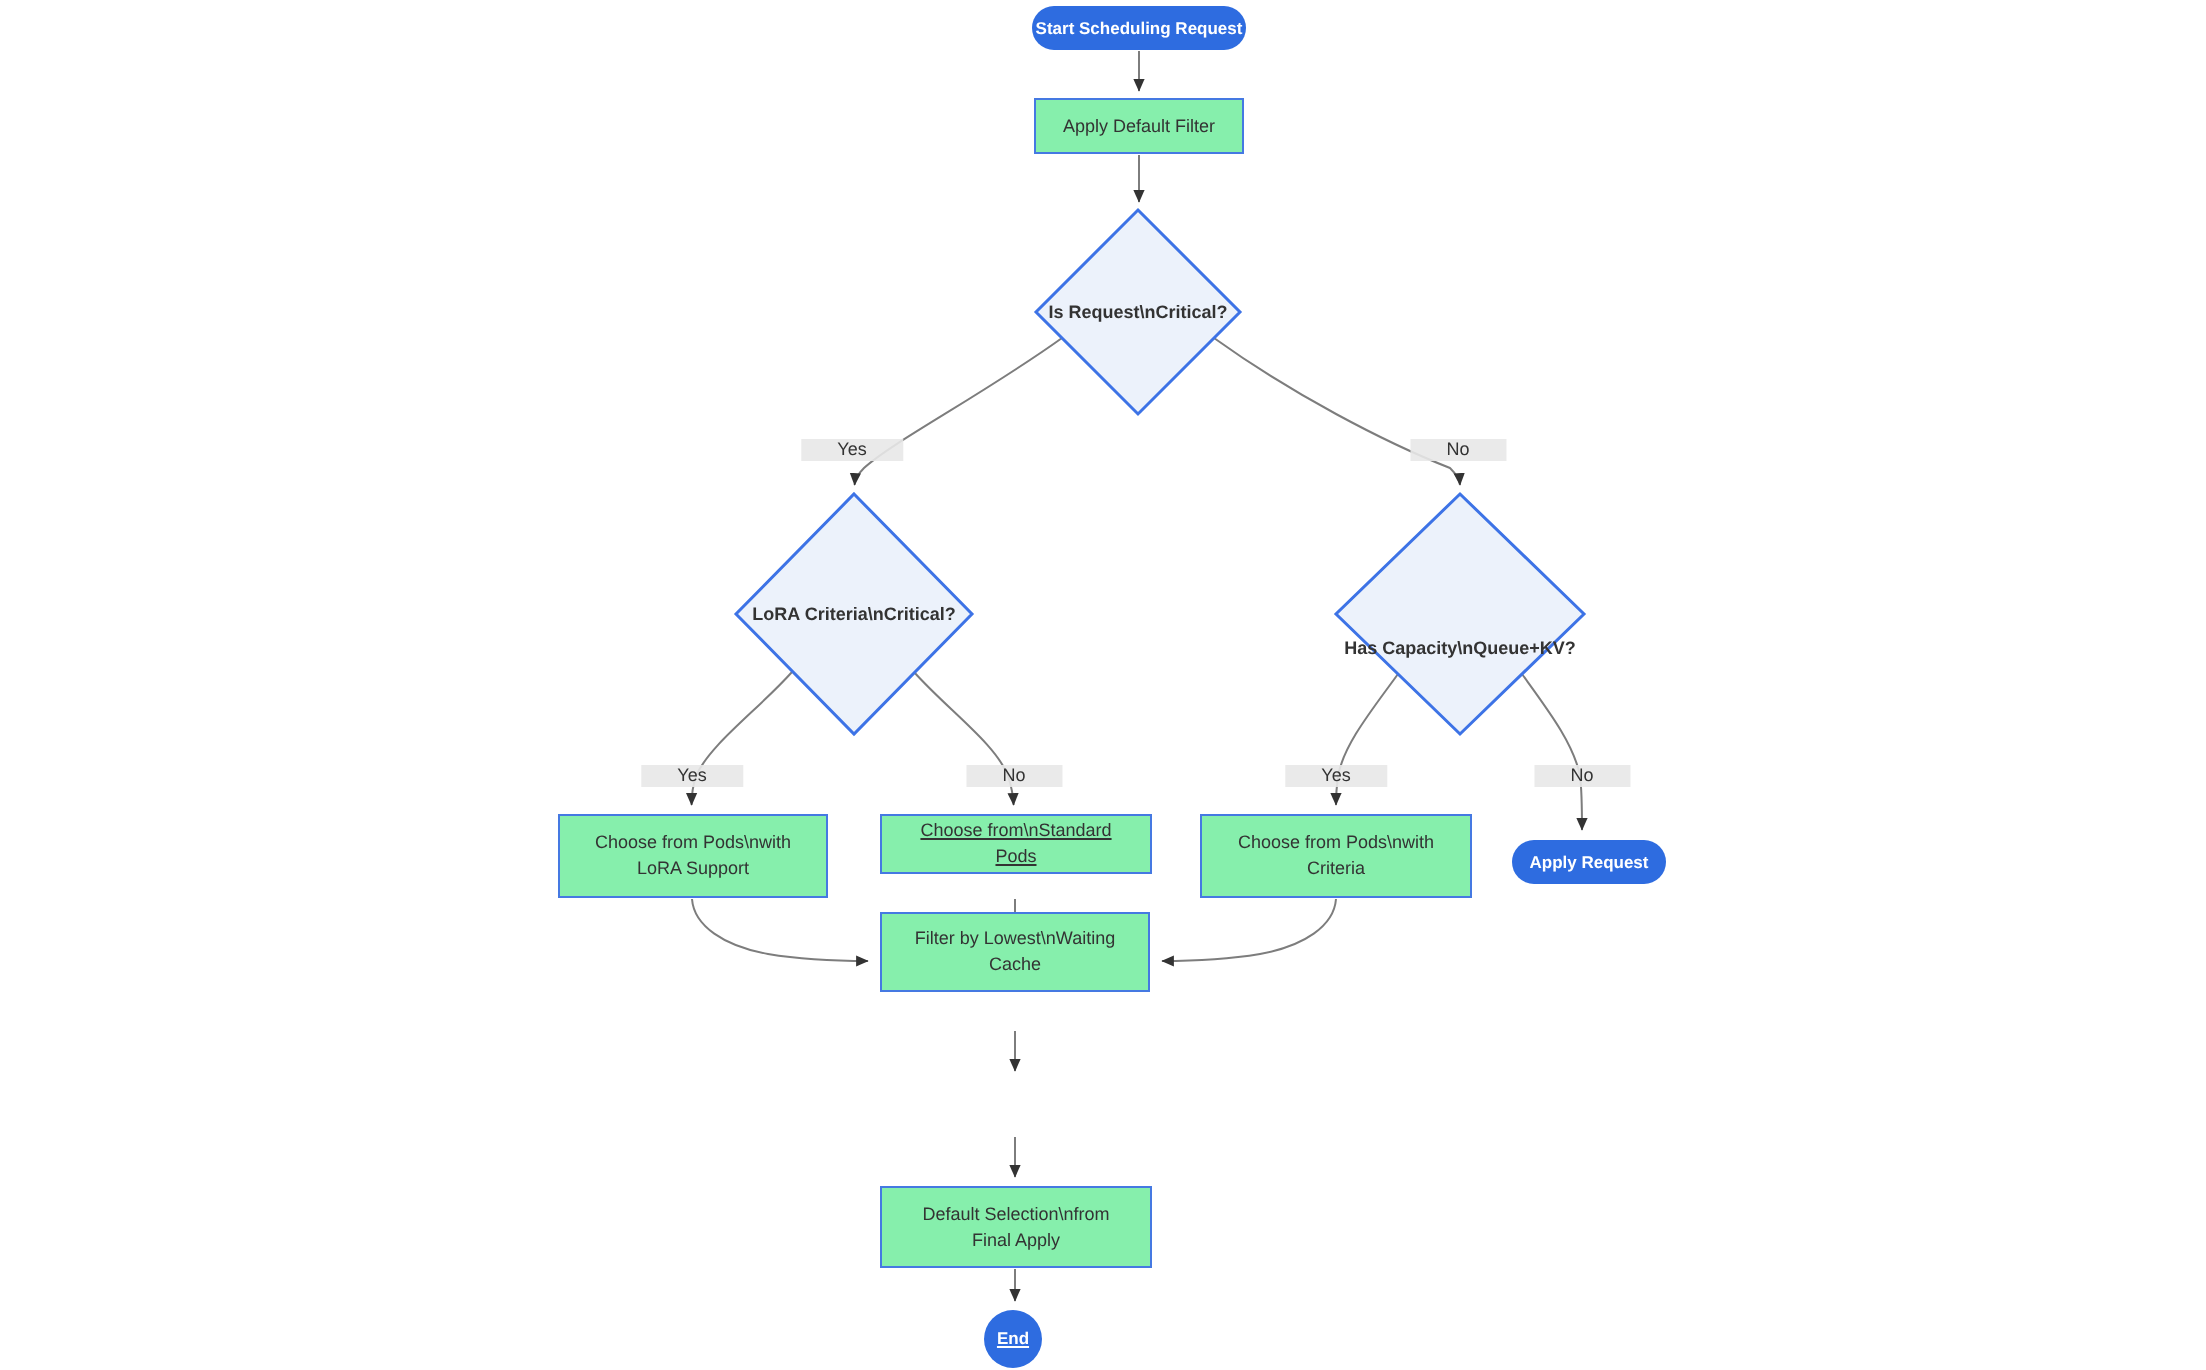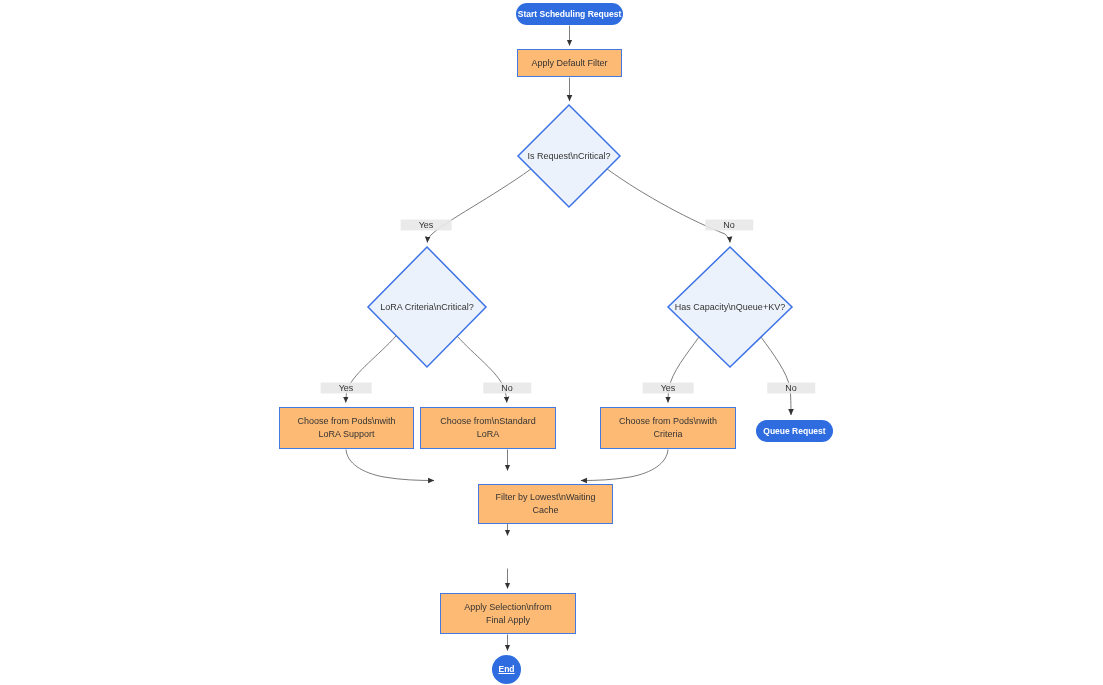--- a/index.html
+++ b/index.html
@@ -29,33 +29,34 @@
     flex-direction: column;
     align-items: center;
     justify-content: center;
     text-align: center;
     color: #333333;
     font-size: 9px;
     line-height: 13px;
     white-space: nowrap;
   }
   .node.rect {
-    background: #fdba74;
+    background: #86efac;
     border: 1.5px solid #4579e2;
   }
   .node.stadium {
     background: #2e6ce0;
     color: #ffffff;
     font-weight: bold;
     font-size: 8.5px;
     border-radius: 999px;
   }
   .node.decision-label {
     background: transparent;
     border: none;
+    font-weight: bold;
   }
   .edge-label {
     position: absolute;
     transform: translate(-50%, -50%);
     background: rgba(232,232,232,0.9);
     color: #333333;
     font-size: 9px;
     line-height: 11px;
     padding: 0 18px;
     white-space: nowrap;
@@ -102,51 +103,51 @@
   </div>
 
   <div class="node decision-label" style="left:509px; top:149px; width:120px; height:14px;">
     <span>Is Request\nCritical?</span>
   </div>
 
   <div class="node decision-label" style="left:362px; top:300px; width:130px; height:14px;">
     <span>LoRA Criteria\nCritical?</span>
   </div>
 
-  <div class="node decision-label" style="left:665px; top:300px; width:130px; height:14px;">
+  <div class="node decision-label" style="left:665px; top:317px; width:130px; height:14px;">
     <span>Has Capacity\nQueue+KV?</span>
   </div>
 
   <div class="node rect" style="left:279px; top:407px; width:135px; height:42px;">
     <span>Choose from Pods\nwith</span>
     <span>LoRA Support</span>
   </div>
 
-  <div class="node rect" style="left:420px; top:407px; width:136px; height:42px;">
+  <div class="node rect" style="left:440px; top:407px; width:136px; height:30px;text-decoration:underline;">
     <span>Choose from\nStandard</span>
-    <span>LoRA</span>
+    <span>Pods</span>
   </div>
 
   <div class="node rect" style="left:600px; top:407px; width:136px; height:42px;">
     <span>Choose from Pods\nwith</span>
     <span>Criteria</span>
   </div>
 
   <div class="node stadium" style="left:756px; top:420px; width:77px; height:22px;">
-    <span>Queue Request</span>
+    <span>Apply Request</span>
   </div>
 
-  <div class="node rect" style="left:440px; top:484px; width:135px; height:40px;margin-left:38px;">
+  <div class="node rect" style="left:440px; top:456px; width:135px; height:40px;">
     <span>Filter by Lowest\nWaiting</span>
     <span>Cache</span>
   </div>
 
 
   <div class="node rect" style="left:440px; top:593px; width:136px; height:41px;">
-    <span>Apply Selection\nfrom</span>
+    <span>Default Selection\nfrom</span>
     <span>Final Apply</span>
   </div>
 
   <div class="node stadium" style="left:492px; top:655px; width:29px; height:29px; border-radius:50%;text-decoration:underline;">
     <span>End</span>
   </div>
 
   <div class="edge-label" style="left:426px; top:225px;">Yes</div>
   <div class="edge-label" style="left:729px; top:225px;">No</div>
   <div class="edge-label" style="left:346px; top:388px;">Yes</div>

